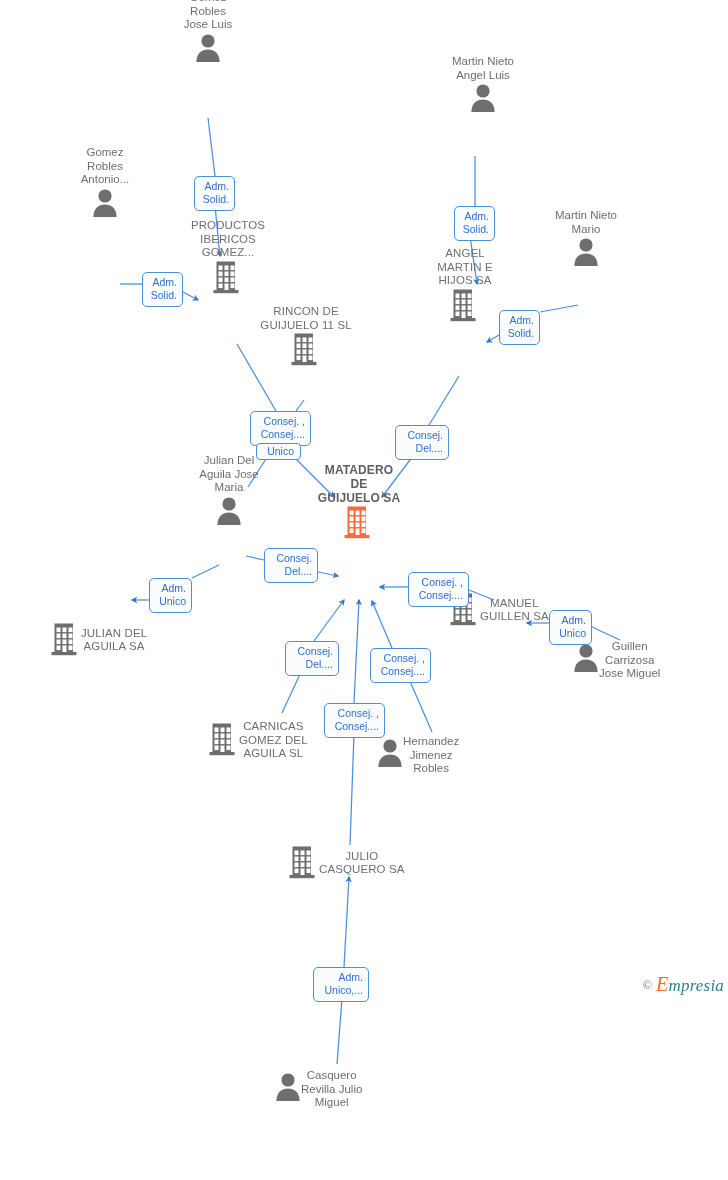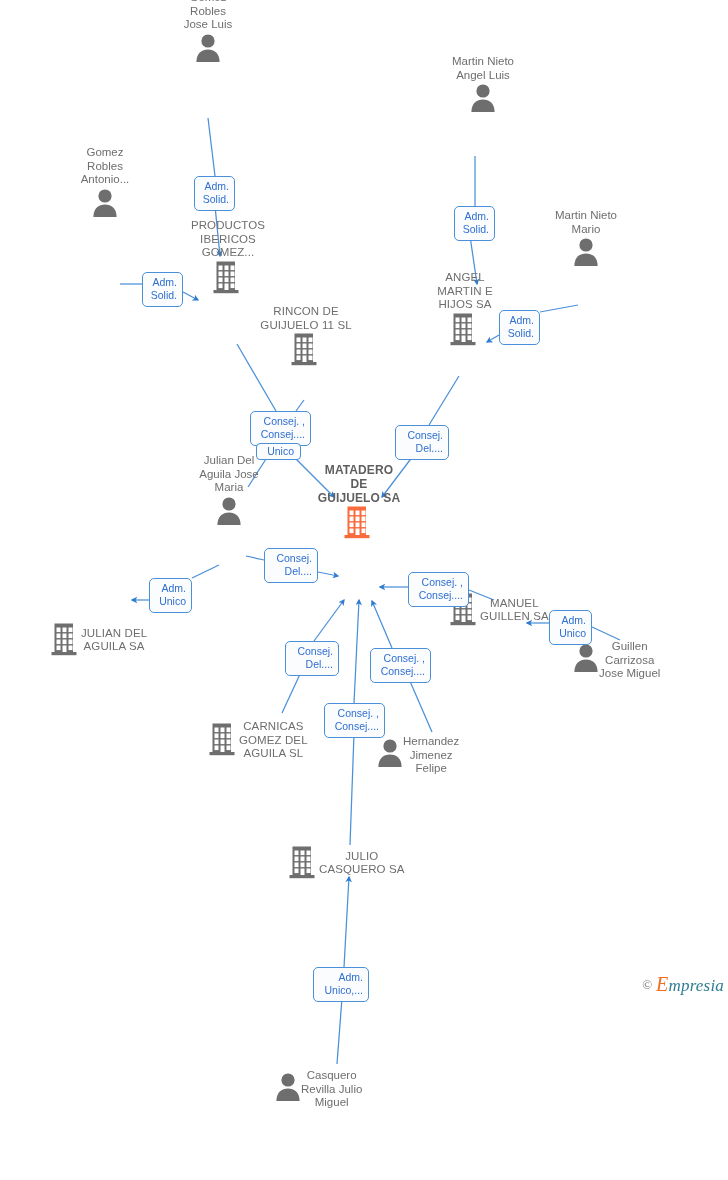--- a/index.html
+++ b/index.html
@@ -214,21 +214,21 @@
               <rect x="5.5" y="23.5" width="4" height="4.6" fill="#fff"></rect>
               <rect x="17.5" y="23.5" width="4" height="4.6" fill="#fff"></rect>
               <rect x="11.5" y="23.5" width="4" height="7" fill="#fff"></rect>
               <rect x="0.5" y="30" width="25" height="3.2" fill="#6e6e6e"></rect>
             </svg></span>
           <span class="caption">PRODUCTOS
 IBERICOS
 GOMEZ...</span>
         </div>
       </div>
-      <div class="node company label-above" style="left: 461px; top: 290px; transform: translateY(-43px); margin-top: 24px;">
+      <div class="node company label-above" style="left: 461px; top: 290px; transform: translateY(-43px);">
         <div class="node-inner">
           <span class="glyph"><svg width="30" height="34" viewBox="0 0 30 34">
               <rect x="3.5" y="1.5" width="18.5" height="29" fill="#6e6e6e"></rect>
               <rect x="5.5" y="5.5" width="4" height="4.6" fill="#fff"></rect>
               <rect x="11.5" y="5.5" width="4" height="4.6" fill="#fff"></rect>
               <rect x="17.5" y="5.5" width="4" height="4.6" fill="#fff"></rect>
               <rect x="5.5" y="11.5" width="4" height="4.6" fill="#fff"></rect>
               <rect x="11.5" y="11.5" width="4" height="4.6" fill="#fff"></rect>
               <rect x="17.5" y="11.5" width="4" height="4.6" fill="#fff"></rect>
               <rect x="5.5" y="17.5" width="4" height="4.6" fill="#fff"></rect>
@@ -379,21 +379,21 @@
         </div>
       </div>
       <div class="node person" style="left: 433px; top: 735px;">
         <div class="node-inner">
           <span class="glyph"><svg width="26" height="30" viewBox="0 0 26 30">
               <circle cx="13" cy="9" r="6.6" fill="#6e6e6e"></circle>
               <path d="M1.4 30 C1.4 21.2 6.6 17.4 13 17.4 C19.4 17.4 24.6 21.2 24.6 30 Z" fill="#6e6e6e"></path>
             </svg></span>
           <span class="caption">Hernandez
 Jimenez
-Felipe</span>
+Robles</span>
         </div>
       </div>
       <div class="node company" style="left: 345px; top: 845px;">
         <div class="node-inner">
           <span class="glyph"><svg width="30" height="34" viewBox="0 0 30 34">
               <rect x="3.5" y="1.5" width="18.5" height="29" fill="#6e6e6e"></rect>
               <rect x="5.5" y="5.5" width="4" height="4.6" fill="#fff"></rect>
               <rect x="11.5" y="5.5" width="4" height="4.6" fill="#fff"></rect>
               <rect x="17.5" y="5.5" width="4" height="4.6" fill="#fff"></rect>
               <rect x="5.5" y="11.5" width="4" height="4.6" fill="#fff"></rect>

